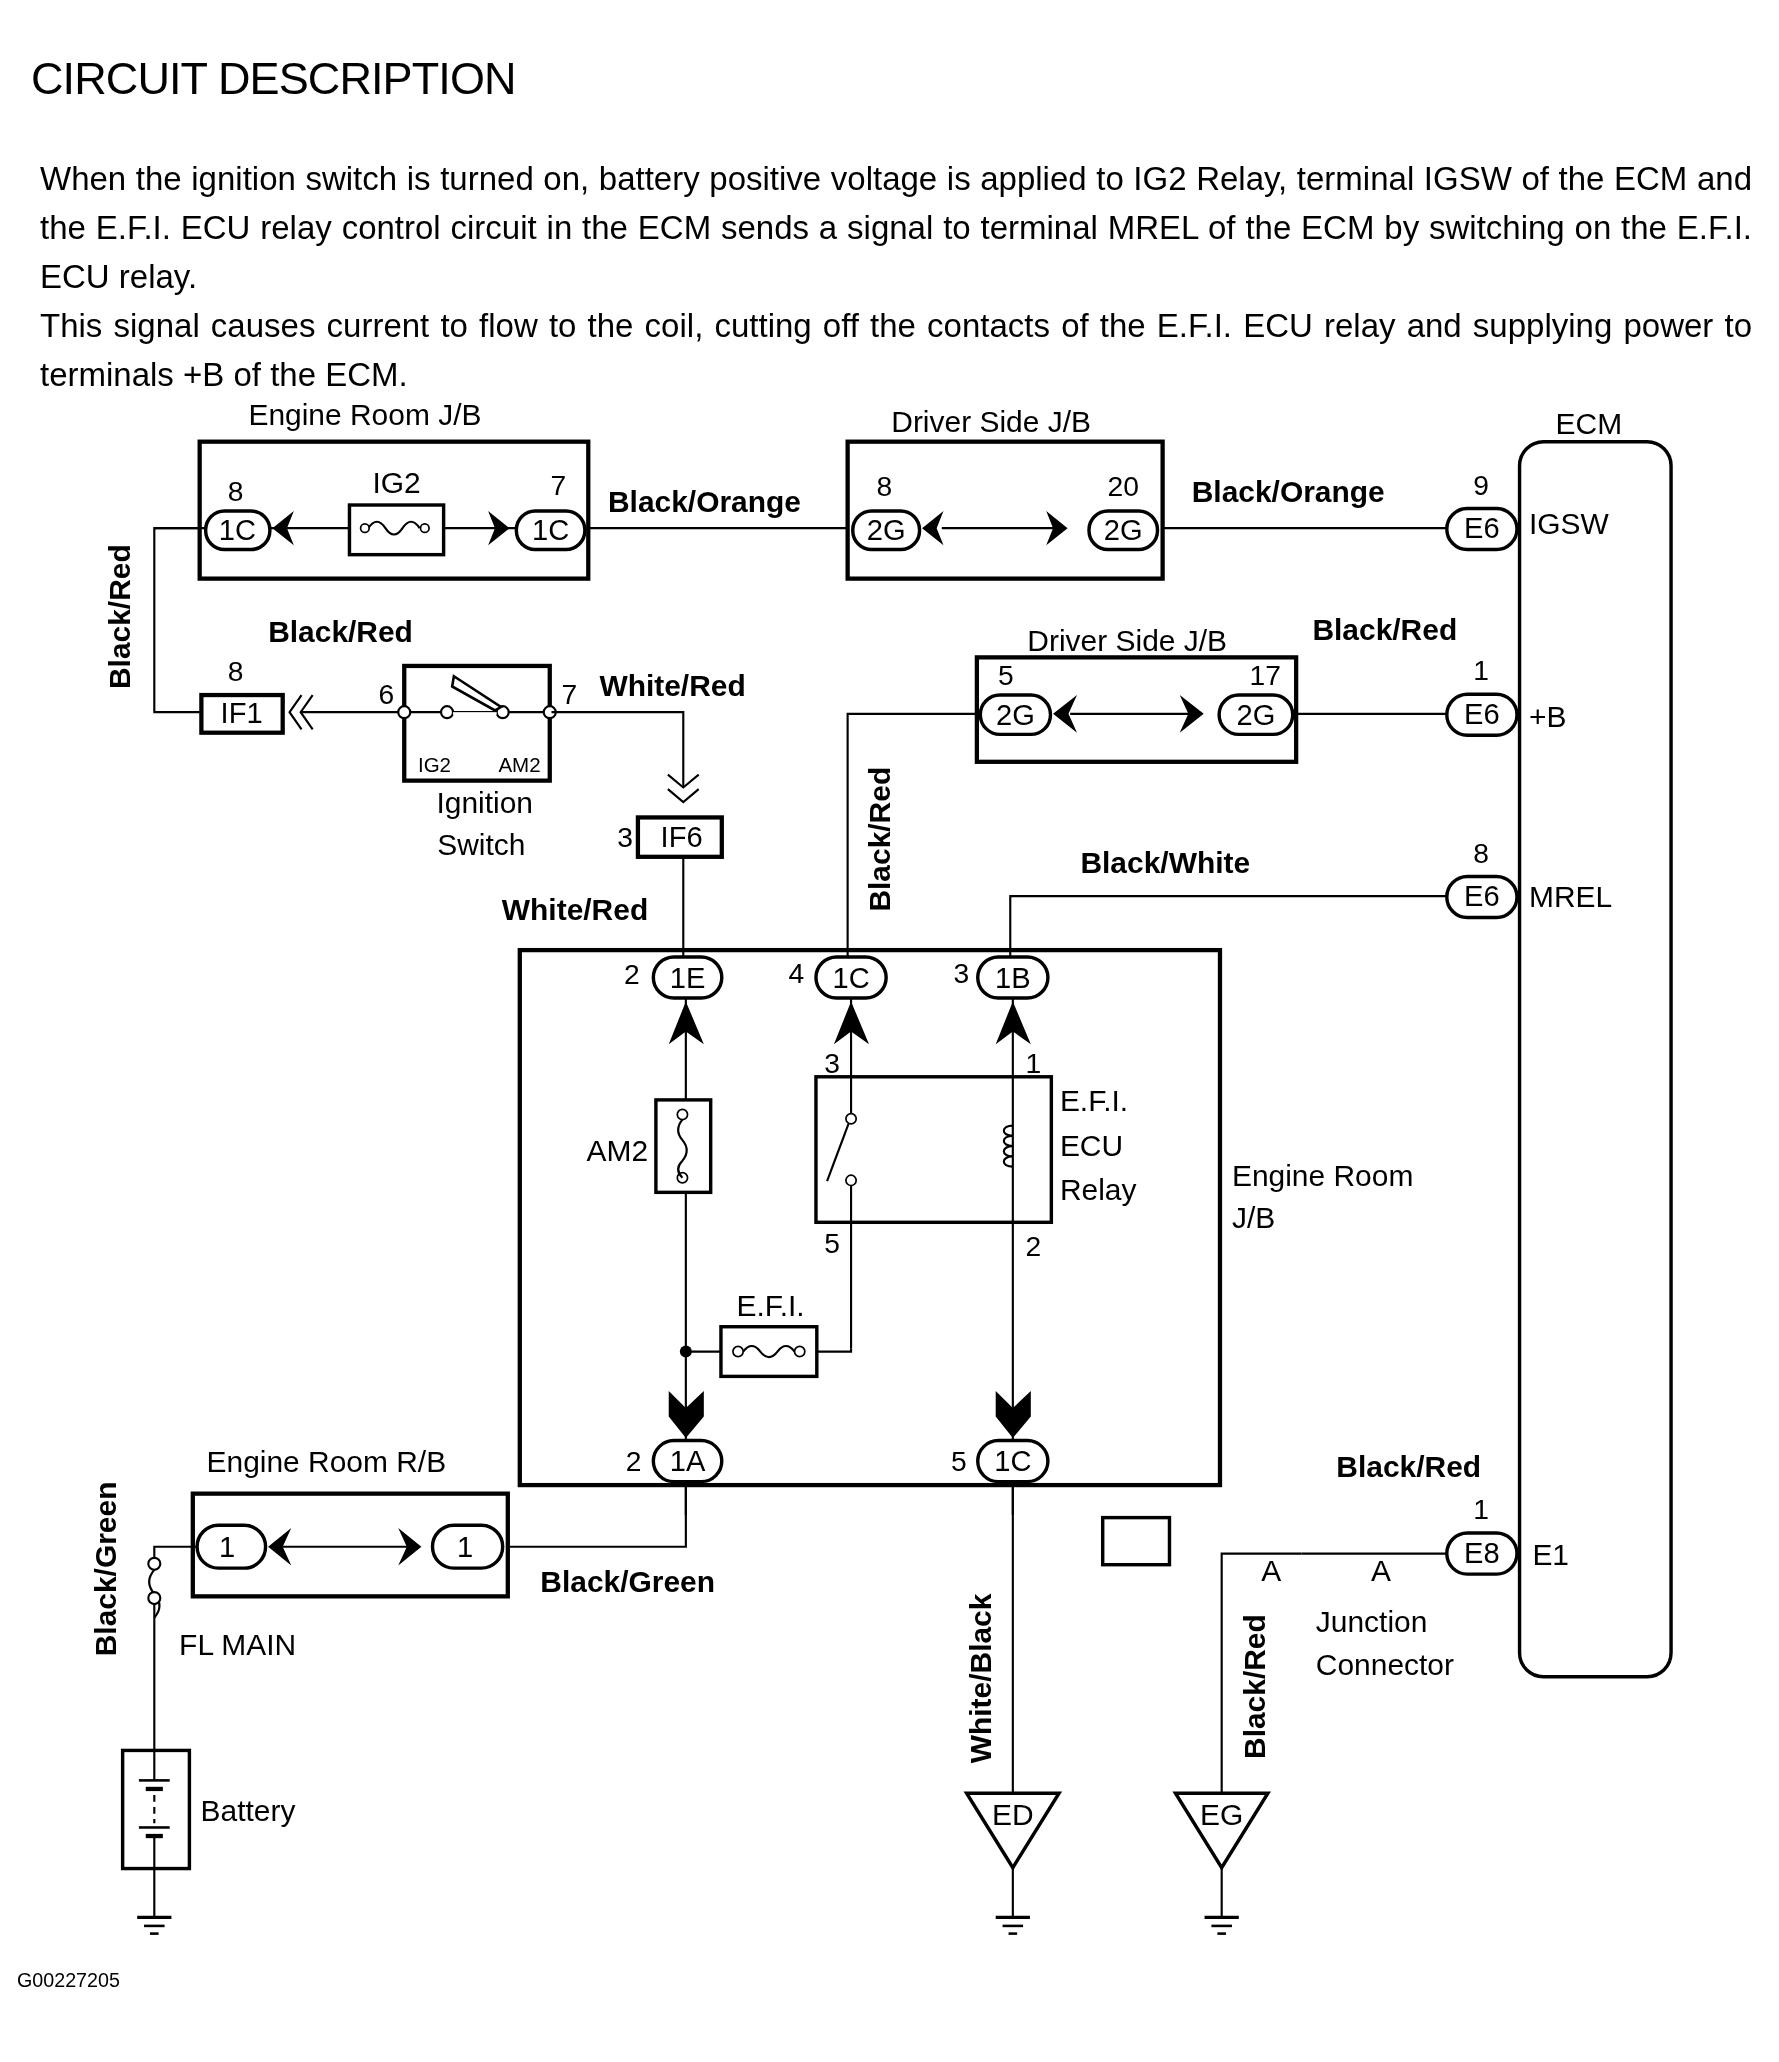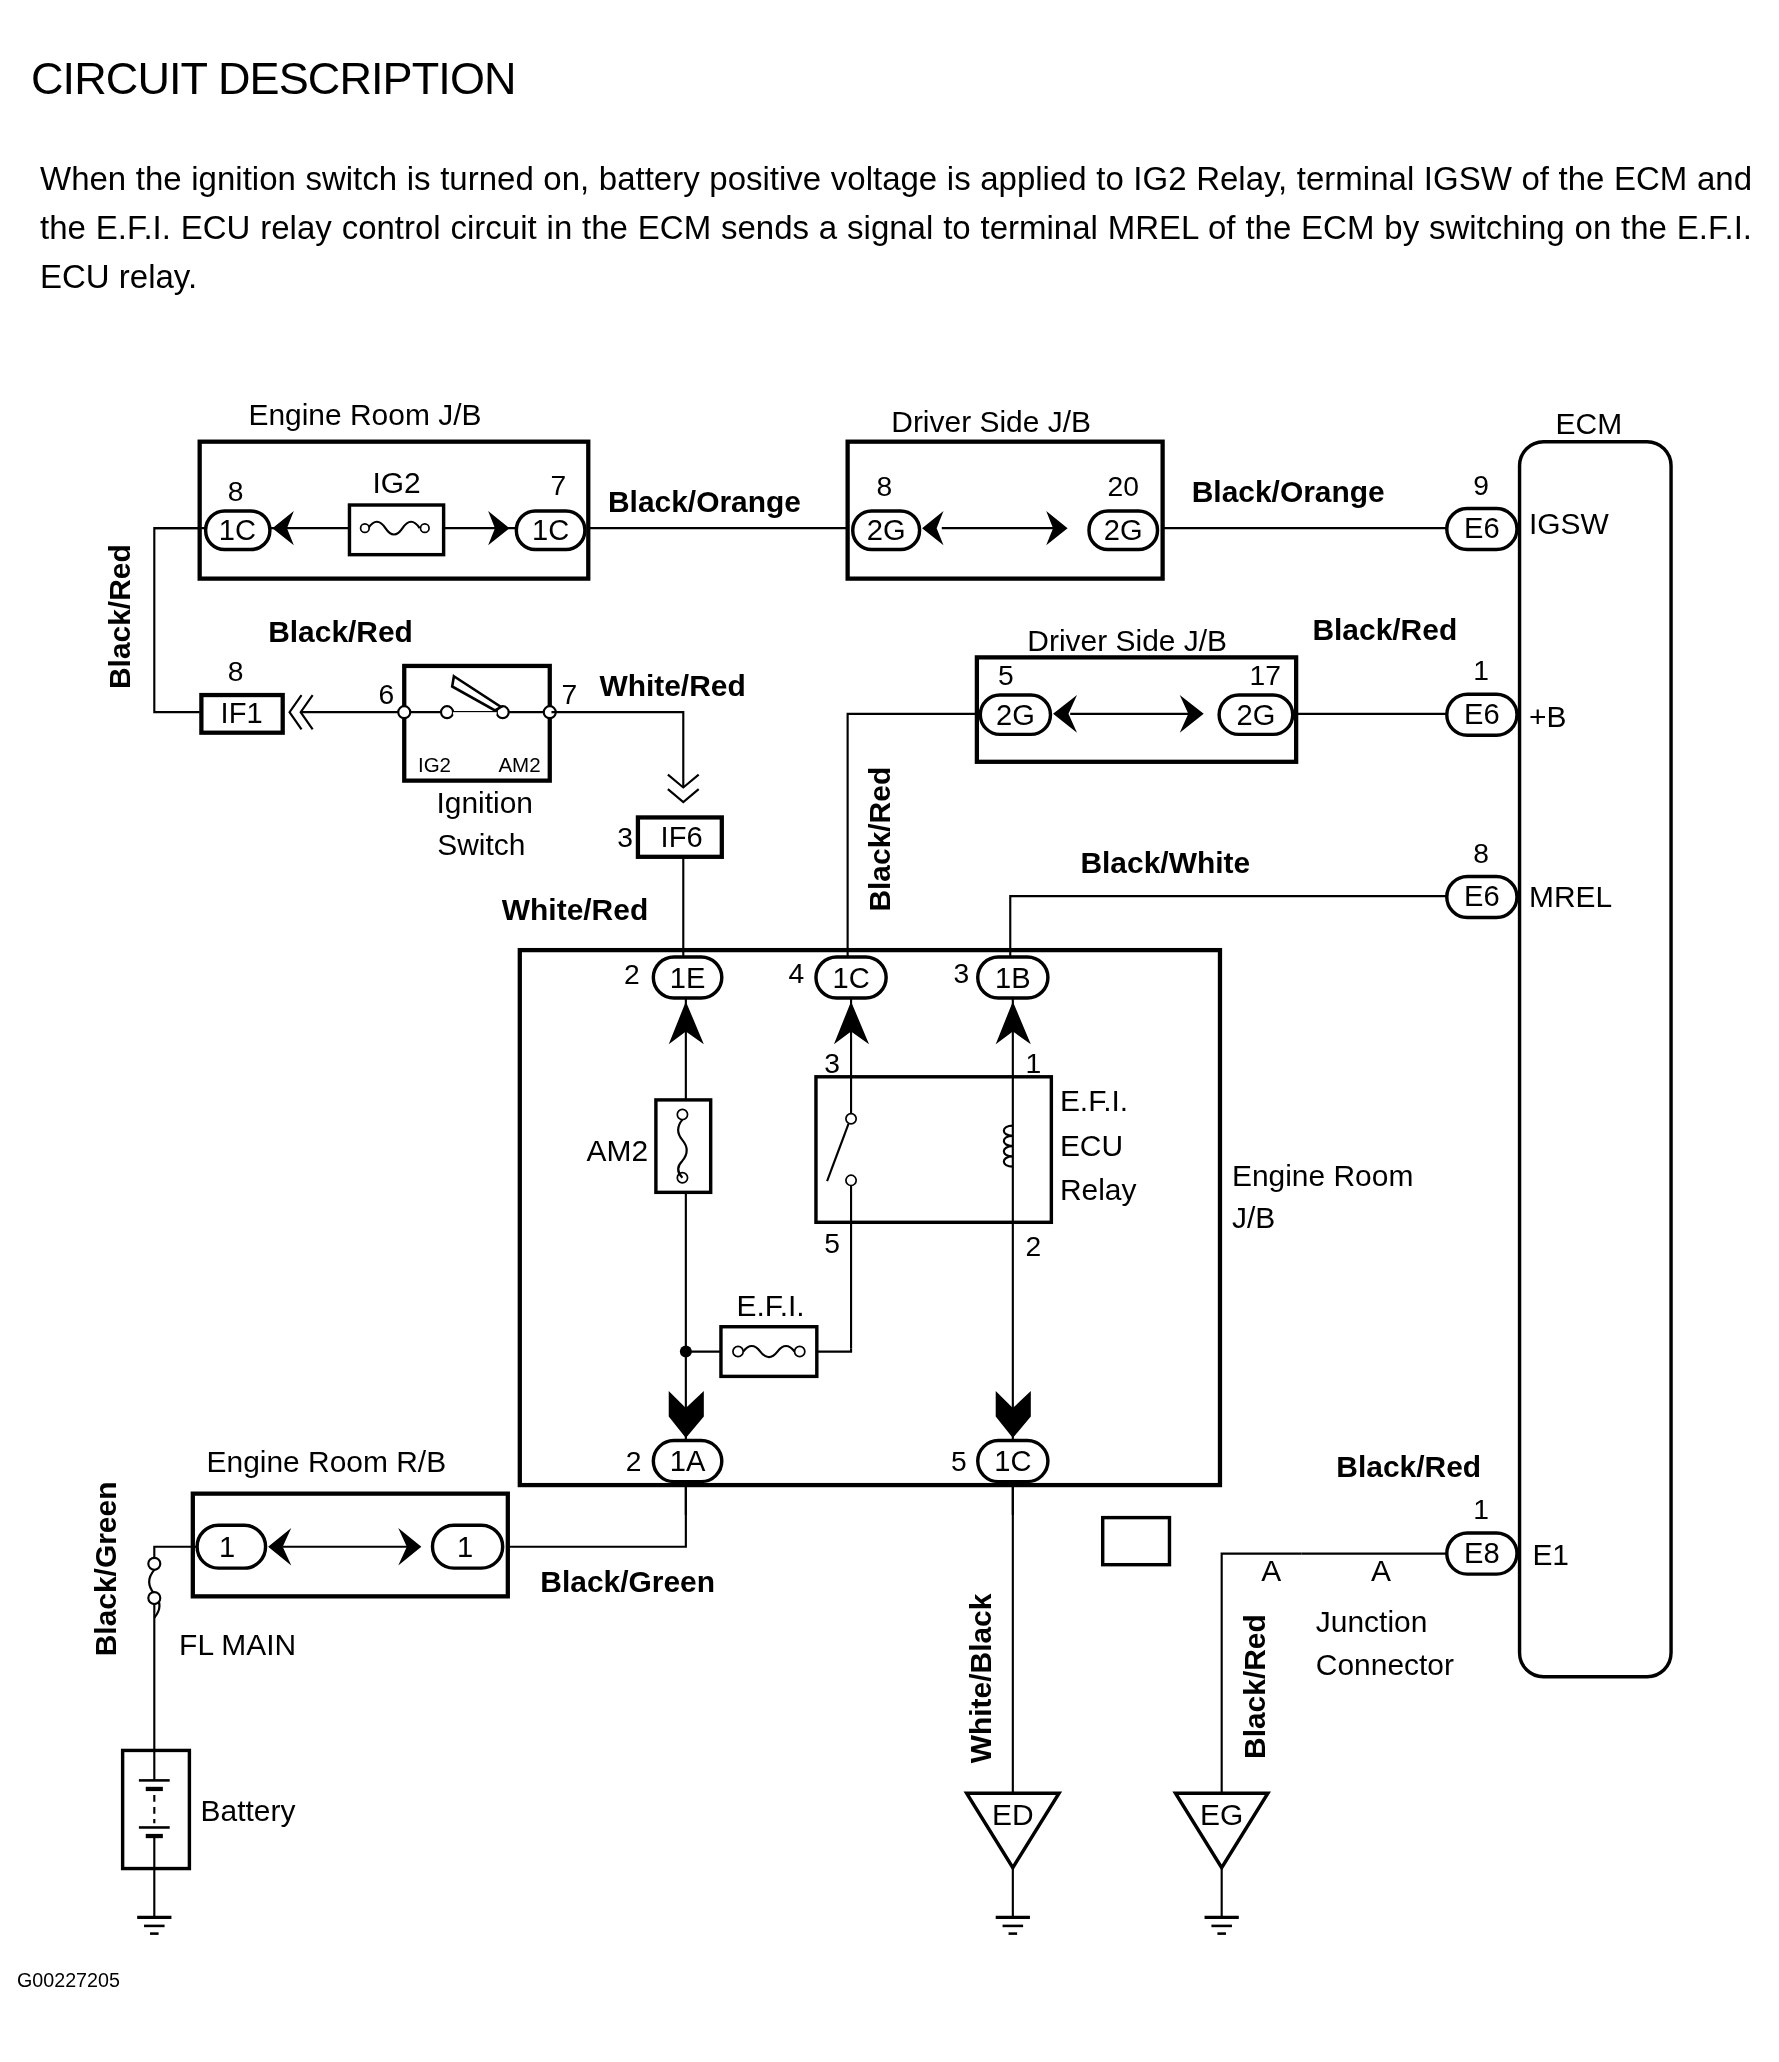--- a/index.html
+++ b/index.html
@@ -19,20 +19,21 @@
   .pill { stroke:#000; stroke-width:4; fill:#fff; }
   .arrow { fill:#000; stroke:none; }
   .code { position:absolute; left:17px; top:1969px; font-size:19.7px; }
 </style>
 </head>
 <body>
 
 <div class="title">CIRCUIT DESCRIPTION</div>
 <div class="para">
   <p>When the ignition switch is turned on, battery positive voltage is applied to IG2 Relay, terminal IGSW of the ECM and the E.F.I. ECU relay control circuit in the ECM sends a signal to terminal MREL of the ECM by switching on the E.F.I. ECU relay.</p>
+  <p>This signal causes current to flow to the coil, cutting off the contacts of the E.F.I. ECU relay and supplying power to terminals +B of the ECM.</p>
 </div>
 
 <svg width="1780" height="2062" viewBox="0 0 2079 2409">
   <defs>
     <symbol id="arrL" viewBox="0 0 40 50">
         <path d="M0 25 L40 0 L26 25 L40 50 Z"></path>
       </symbol>
   </defs>
 
   <g>

